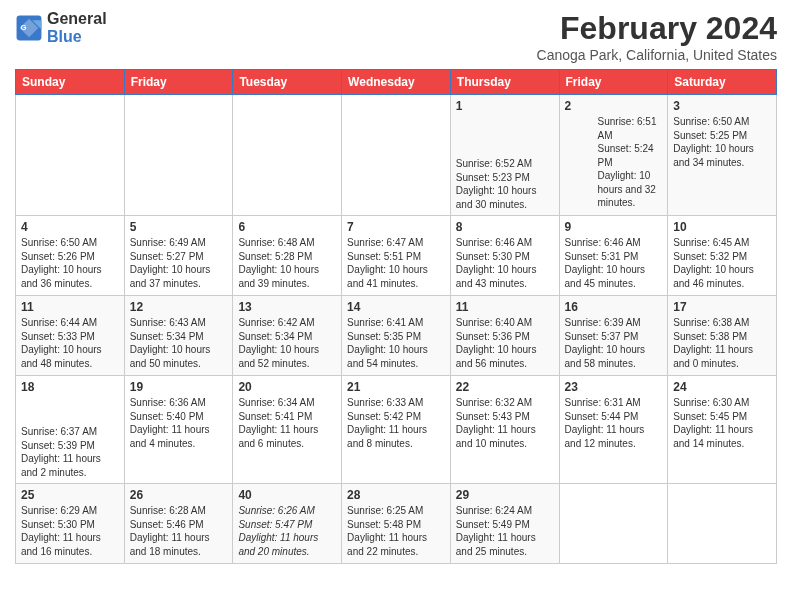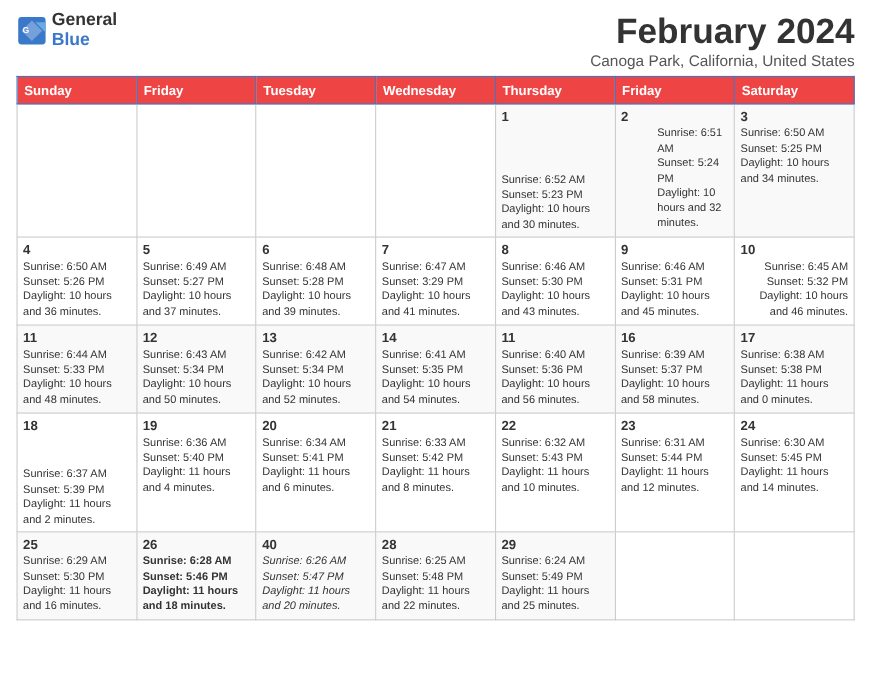--- a/index.html
+++ b/index.html
@@ -159,38 +159,38 @@
           </td>
           <td>
             <span class="day-number">6</span>
             <div class="day-info" style="white-space: pre-line;">Sunrise: 6:48 AM
 Sunset: 5:28 PM
 Daylight: 10 hours and 39 minutes.</div>
           </td>
           <td>
             <span class="day-number">7</span>
             <div class="day-info" style="white-space: pre-line;">Sunrise: 6:47 AM
-Sunset: 3:29 PM
+Sunset: 5:51 PM
 Daylight: 10 hours and 41 minutes.</div>
           </td>
           <td>
             <span class="day-number">8</span>
             <div class="day-info" style="white-space: pre-line;">Sunrise: 6:46 AM
 Sunset: 5:30 PM
 Daylight: 10 hours and 43 minutes.</div>
           </td>
           <td>
             <span class="day-number">9</span>
             <div class="day-info" style="white-space: pre-line;">Sunrise: 6:46 AM
 Sunset: 5:31 PM
 Daylight: 10 hours and 45 minutes.</div>
           </td>
           <td>
             <span class="day-number">10</span>
-            <div class="day-info" style="white-space: pre-line; text-align: right;">Sunrise: 6:45 AM
+            <div class="day-info" style="white-space: pre-line;">Sunrise: 6:45 AM
 Sunset: 5:32 PM
 Daylight: 10 hours and 46 minutes.</div>
           </td>
         </tr>
         <tr>
           <td>
             <span class="day-number">11</span>
             <div class="day-info" style="white-space: pre-line;">Sunrise: 6:44 AM
 Sunset: 5:33 PM
 Daylight: 10 hours and 48 minutes.</div>
@@ -278,21 +278,21 @@
         </tr>
         <tr>
           <td>
             <span class="day-number">25</span>
             <div class="day-info" style="white-space: pre-line;">Sunrise: 6:29 AM
 Sunset: 5:30 PM
 Daylight: 11 hours and 16 minutes.</div>
           </td>
           <td>
             <span class="day-number">26</span>
-            <div class="day-info" style="white-space: pre-line; font-weight: bold;">Sunrise: 6:28 AM
+            <div class="day-info" style="white-space: pre-line;">Sunrise: 6:28 AM
 Sunset: 5:46 PM
 Daylight: 11 hours and 18 minutes.</div>
           </td>
           <td>
             <span class="day-number">40</span>
             <div class="day-info" style="white-space: pre-line; font-style: italic;">Sunrise: 6:26 AM
 Sunset: 5:47 PM
 Daylight: 11 hours and 20 minutes.</div>
           </td>
           <td>

